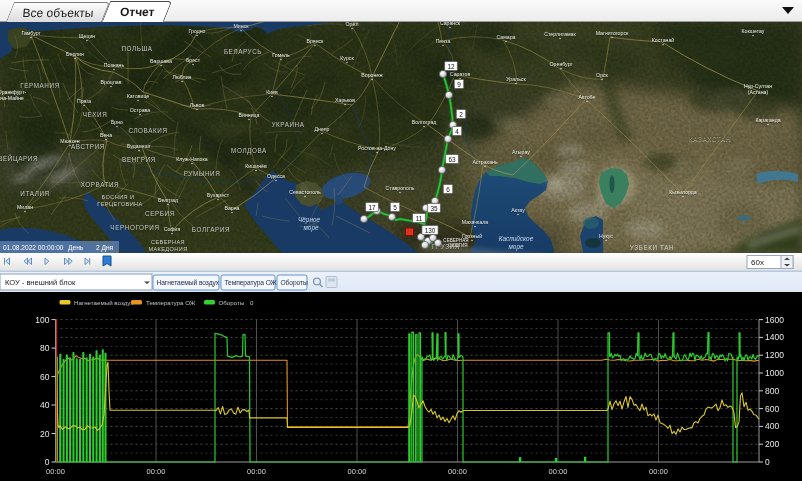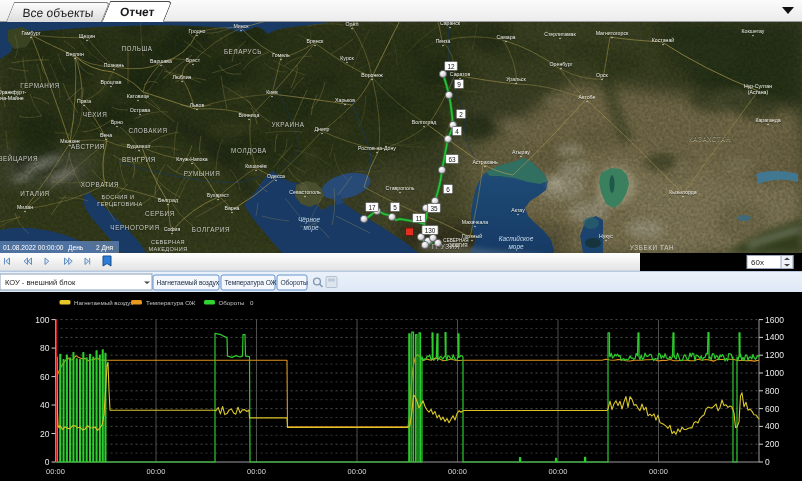--- a/index.html
+++ b/index.html
@@ -3,21 +3,21 @@
 *{margin:0;padding:0;box-sizing:border-box}
 html,body{width:802px;height:481px;overflow:hidden;font-family:"Liberation Sans",sans-serif;background:#000}
 #tabbar{position:absolute;left:0;top:0;width:802px;height:22px;background:linear-gradient(#fbfbfb,#ececec);border-bottom:1px solid #9a9a9a}
 .tab{position:absolute;top:2px;height:20px;font-size:12px;color:#1a1a1a}
 #tab1{left:10px;width:96px;background:linear-gradient(#fcfcfc,#dcdcdc);border:1px solid #7f7f7f;border-bottom:none;transform:skewX(-22deg);border-radius:0 4px 0 0}
 #tab1 span{display:block;transform:skewX(18deg);text-align:center;padding-top:3px}
 #tab2{left:106px;width:62px;background:#fff;border:1px solid #4a4a4a;border-bottom:1px solid #fff;transform:skewX(-22deg);border-radius:0 4px 0 0;font-weight:bold;top:1px;height:21px}
 #tab2 span{display:block;transform:skewX(18deg);text-align:center;padding-top:3px}
 #dropd{position:absolute;right:8px;top:7px;width:0;height:0;border-left:6px solid transparent;border-right:6px solid transparent;border-top:7px solid #111}
 #map{position:absolute;left:0;top:22px;width:802px;height:231px;background:#44502c}
-#pb1{position:absolute;left:0;top:253px;width:640px;height:18px;background:linear-gradient(#ffffff,#e4e4e4);border-bottom:1px solid #cdd8e6}
+#pb1{position:absolute;left:0;top:253px;width:802px;height:18px;background:linear-gradient(#ffffff,#e4e4e4);border-bottom:1px solid #cdd8e6}
 #pb2{position:absolute;left:0;top:271px;width:802px;height:34px;background:linear-gradient(#eaf1fa,#d6e2f2);border-top:1px solid #b8c8dd}
 #chart{position:absolute;left:0;top:292px;width:802px;height:189px;background:#000}
 </style></head><body>
 <div id="tabbar">
   <div class="tab" id="tab1">
       <span>Все объекты</span>
     </div>
   <div class="tab" id="tab2">
       <span>Отчет</span>
     </div>

